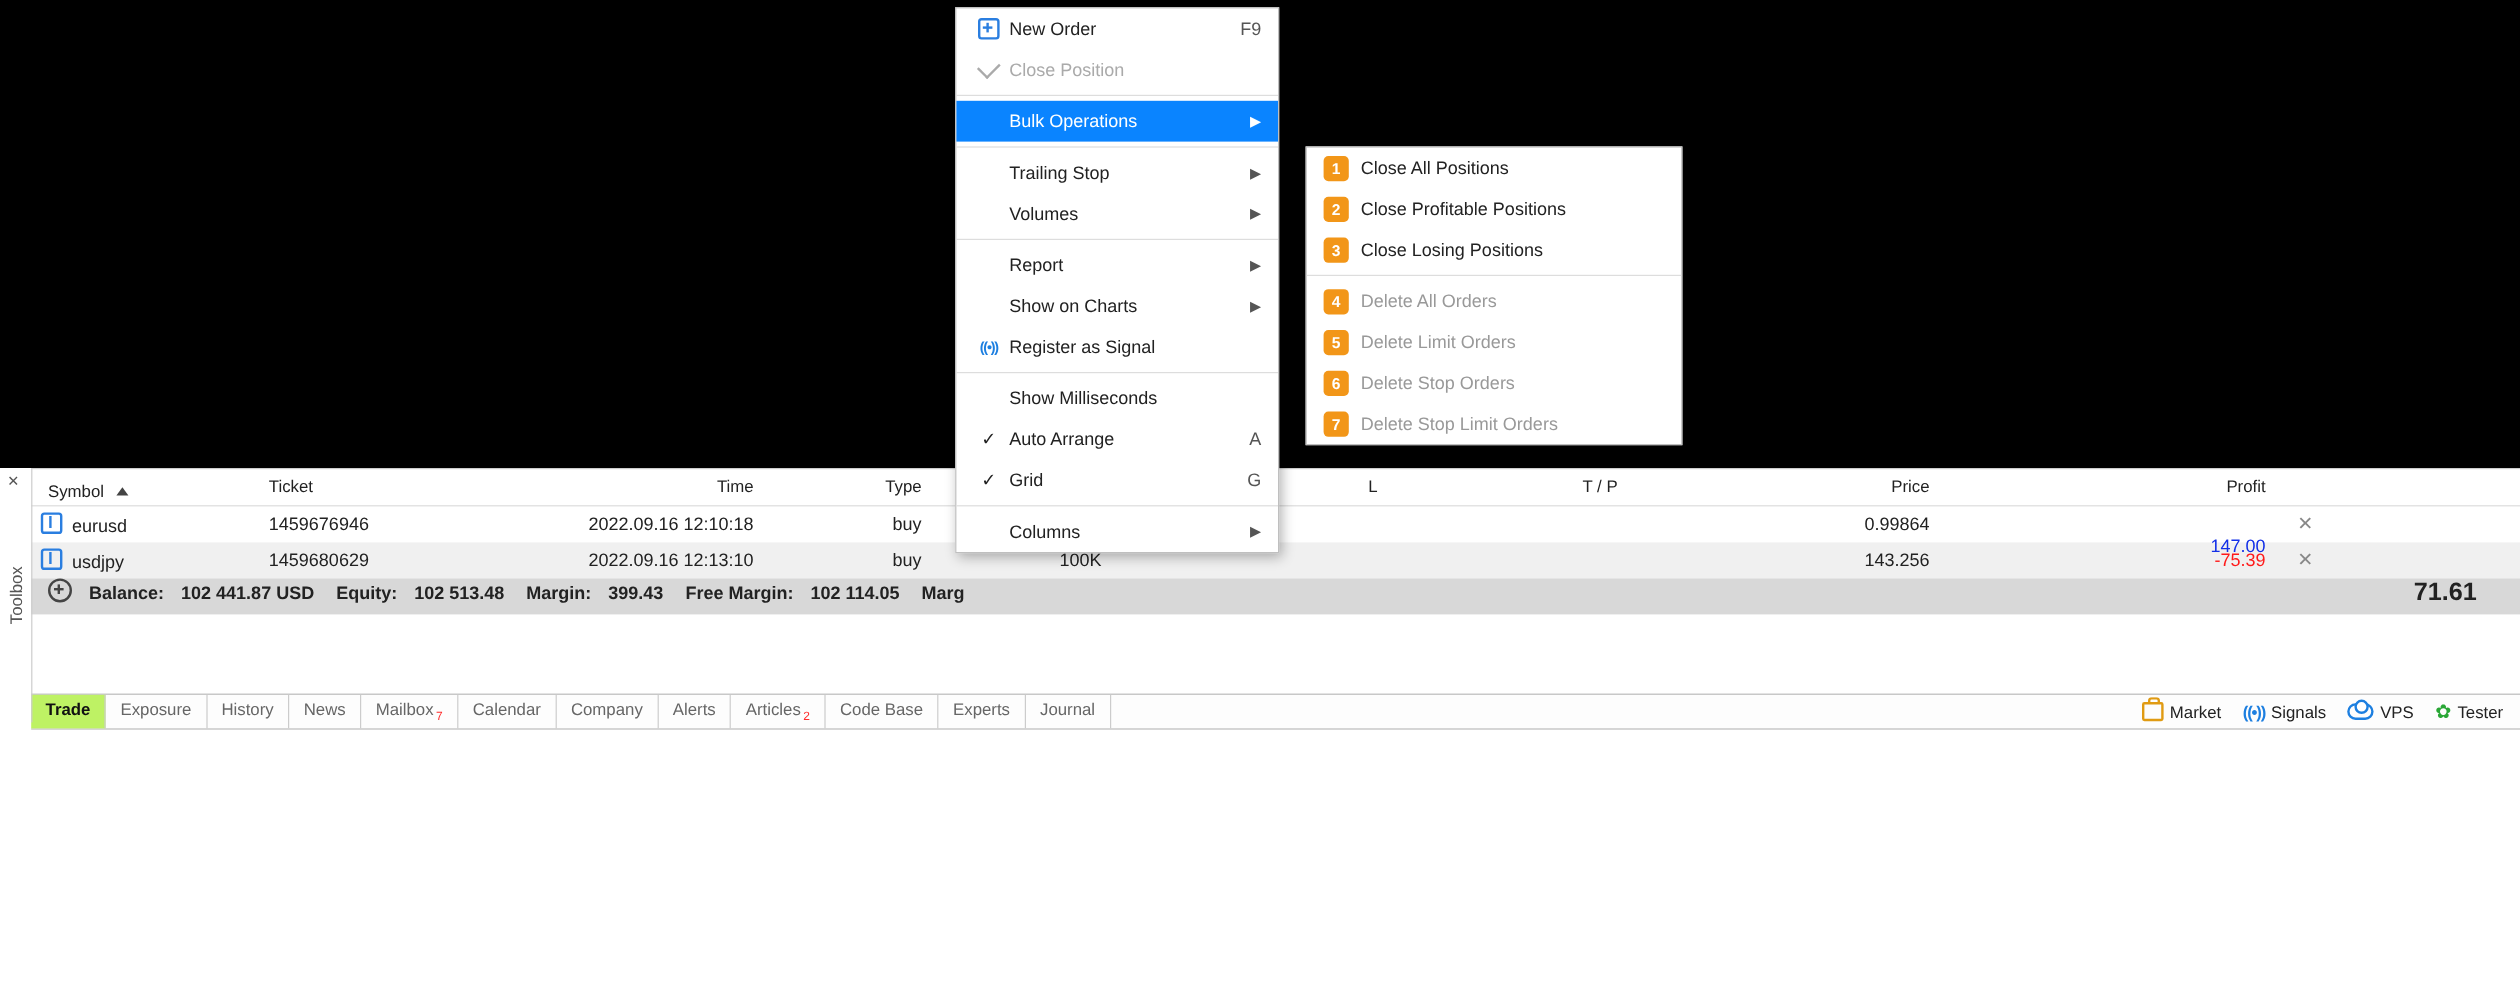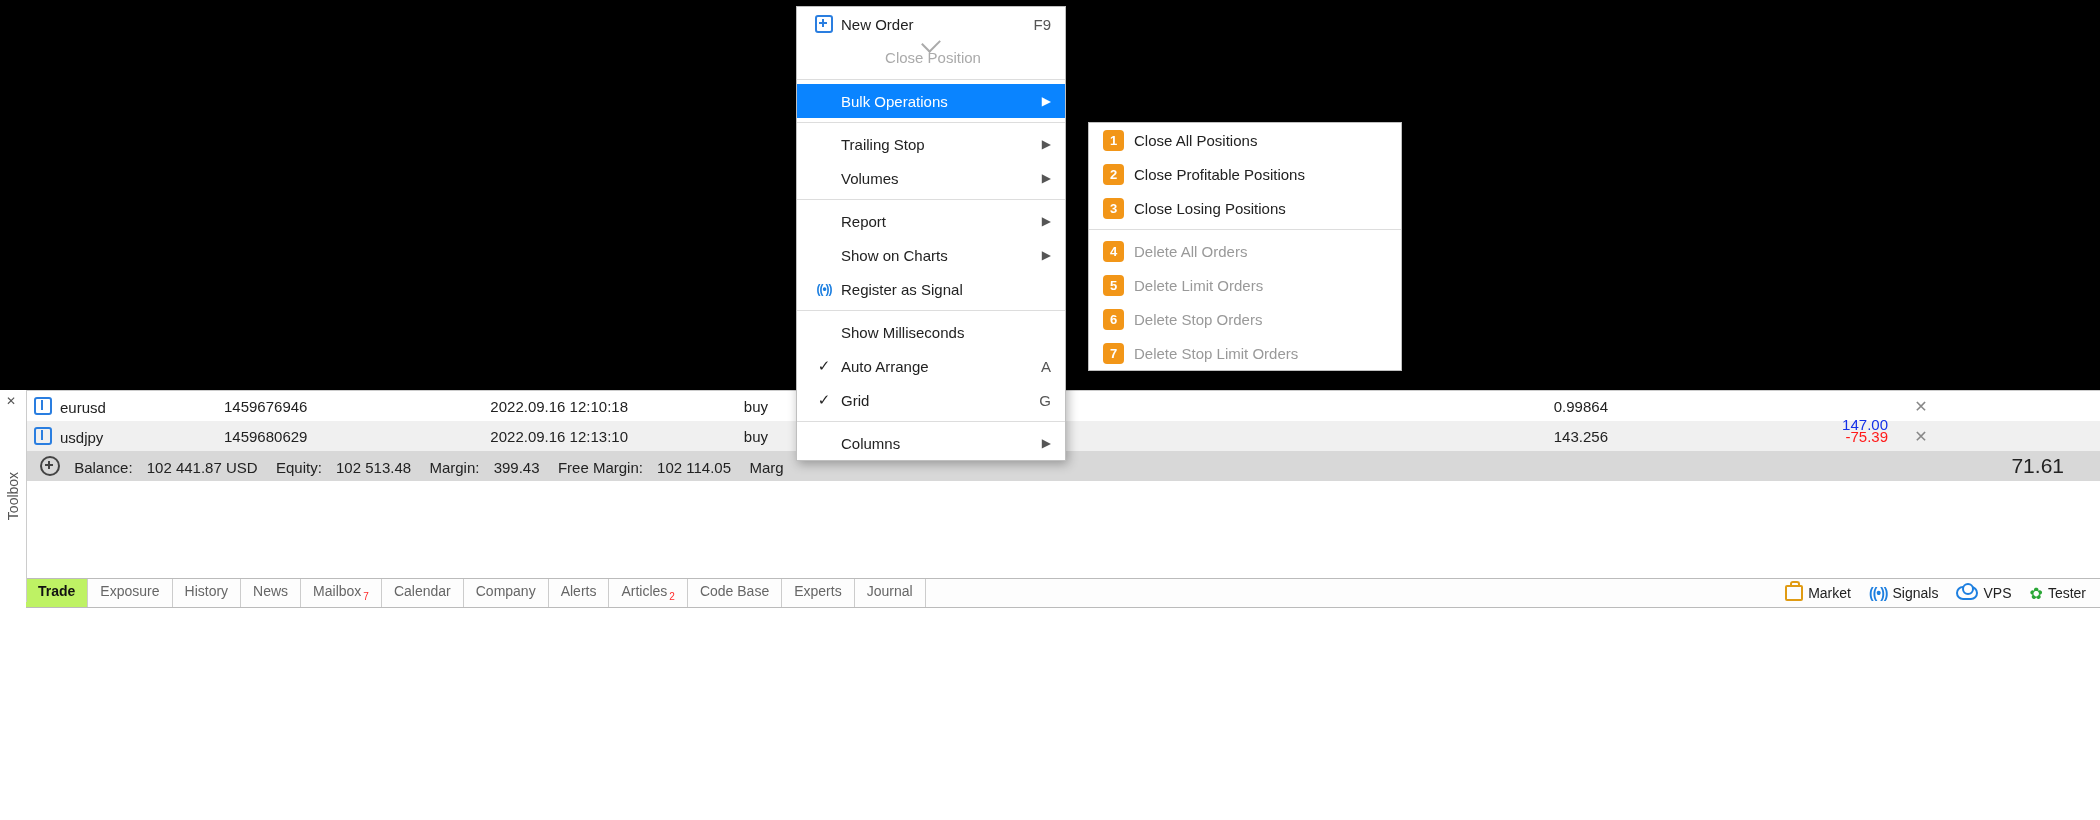--- a/index.html
+++ b/index.html
@@ -20,21 +20,21 @@
 .col-mid{width:230px;text-align:left;}
 .col-tp{width:200px;text-align:right;}
 .col-price{width:260px;text-align:right;}
 .col-profit{width:280px;text-align:right;}
 .col-del{width:50px;text-align:center;}
 .grid-row{display:flex;height:30px;align-items:center;}
 .grid-row.alt{background:#f0f0f0;}
 .gc{padding:0 8px;font-size:15px;box-sizing:border-box;}
 .sym-icon{display:inline-block;width:14px;height:14px;border:2px solid #2a7ee0;border-radius:3px;margin-right:8px;vertical-align:-2px;position:relative;}
 .sym-icon:after{content:"";position:absolute;left:5px;top:1px;width:2px;height:10px;background:#2a7ee0;}
-.summary-row{display:flex;height:30px;align-items:center;background:#d8d8d8;font-weight:normal;}
+.summary-row{display:flex;height:30px;align-items:flex-start;background:#d8d8d8;font-weight:bold;}
 .summary-left{padding-left:14px;font-size:15px;}
 .summary-left span{margin-right:10px;}
 .plus-circle{display:inline-block;width:16px;height:16px;border:2px solid #444;border-radius:50%;margin-right:8px;vertical-align:-3px;position:relative;}
 .plus-circle:before{content:"";position:absolute;left:3px;top:6px;width:8px;height:2px;background:#444;}
 .plus-circle:after{content:"";position:absolute;left:6px;top:3px;width:2px;height:8px;background:#444;}
 .profit-pos{color:#1330e8;}
 .profit-neg{color:#ff1a1a;}
 .del-x{cursor:pointer;color:#888;font-size:16px;}
 .tabbar{position:absolute;left:26px;top:578px;width:2074px;height:28px;border-top:1px solid #bbb;border-bottom:1px solid #bbb;display:flex;align-items:stretch;font-size:14px;color:#666;background:#fdfdfd;}
 .tab{padding:4px 12px 0;border-right:1px solid #ccc;cursor:pointer;}
@@ -48,21 +48,21 @@
 .cloud-icon{width:18px;height:10px;border:2px solid #1d7fe0;border-radius:8px;position:relative;}
 .cloud-icon:before{content:"";position:absolute;left:4px;top:-5px;width:8px;height:8px;border:2px solid #1d7fe0;border-radius:50%;background:#fff;}
 .cog-green{color:#2aa736;font-size:16px;}
 .context-menu{position:absolute;background:#fff;border:1px solid #bfbfbf;box-shadow:2px 3px 10px rgba(0,0,0,.3);font-size:15px;}
 .main-menu{left:796px;top:6px;width:268px;z-index:10;}
 .context-menu .mi{display:flex;align-items:center;height:34px;padding:0 14px;cursor:pointer;position:relative;}
 .context-menu .mi .iconbox{width:26px;display:flex;align-items:center;justify-content:center;}
 .context-menu .mi .lbl{flex:1;padding-left:4px;}
 .context-menu .mi .hotkey{color:#555;}
 .context-menu .mi .arrow{color:#555;font-size:12px;margin-left:auto;}
-.context-menu .mi.disabled{color:#aaa;flex-direction:column;}
+.context-menu .mi.disabled{color:#aaa;}
 .context-menu .mi.highlight{background:#0a84ff;color:#fff;}
 .context-menu .mi.highlight .arrow{color:#fff;}
 .context-menu .sep{height:1px;margin:4px 0;background:#ddd;}
 .plus-sq{width:14px;height:14px;border:2px solid #2a7ee0;border-radius:3px;position:relative;}
 .plus-sq:before{content:"";position:absolute;left:2px;top:5px;width:8px;height:2px;background:#2a7ee0;}
 .plus-sq:after{content:"";position:absolute;left:5px;top:2px;width:2px;height:8px;background:#2a7ee0;}
 .check-ic{width:14px;height:10px;border-left:2px solid #aaa;border-bottom:2px solid #aaa;transform:rotate(-45deg);margin-top:-4px;}
 .gear-ic{width:14px;height:14px;border:2px solid #aaa;border-radius:50%;position:relative;}
 .gear-ic:after{content:"";position:absolute;left:3px;top:3px;width:4px;height:4px;border:2px solid #aaa;border-radius:50%;}
 .check-mark{color:#222;font-size:15px;}
@@ -78,20 +78,35 @@
 
 <div class="dark-area"></div>
 
 <div class="close-x">✕</div>
 
 <div class="toolbox-vertical">
   <span>Toolbox</span>
 </div>
 
 <div class="grid">
+  <div class="grid-header">
+    <div class="gh col-symbol sort">
+      <span>Symbol</span>
+      <span class="sort-arrow"></span>
+    </div>
+    <div class="gh col-ticket">Ticket</div>
+    <div class="gh col-time">Time</div>
+    <div class="gh col-type">Type</div>
+    <div class="gh col-volume">Volume</div>
+    <div class="gh col-mid" style="text-align:right;">L</div>
+    <div class="gh col-tp">T / P</div>
+    <div class="gh col-price">Price</div>
+    <div class="gh col-profit">Profit</div>
+    <div class="gh col-del"></div>
+  </div>
 
   <div class="grid-row">
     <div class="gc col-symbol"><span class="sym-icon"></span><span>eurusd</span></div>
     <div class="gc col-ticket">1459676946</div>
     <div class="gc col-time" style="text-align:right;">2022.09.16 12:10:18</div>
     <div class="gc col-type" style="text-align:right;">buy</div>
     <div class="gc col-volume" style="text-align:right;">100K</div>
     <div class="gc col-mid"></div>
     <div class="gc col-tp"></div>
     <div class="gc col-price" style="text-align:right;">0.99864</div>

